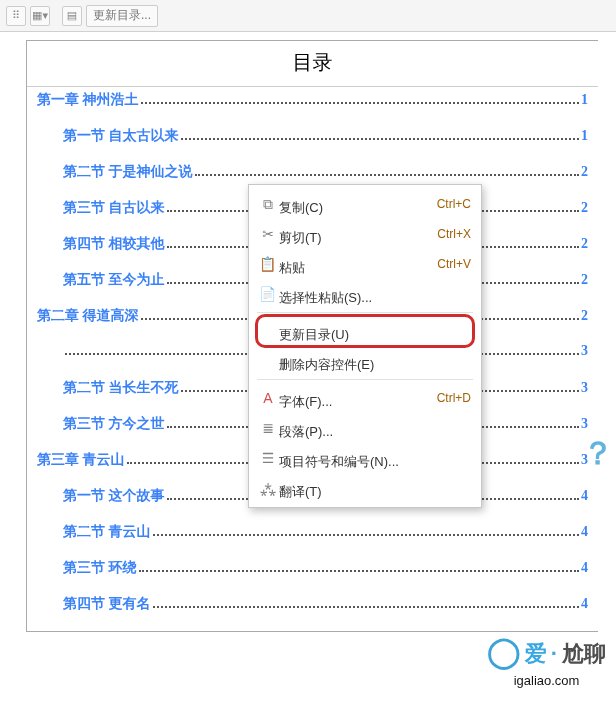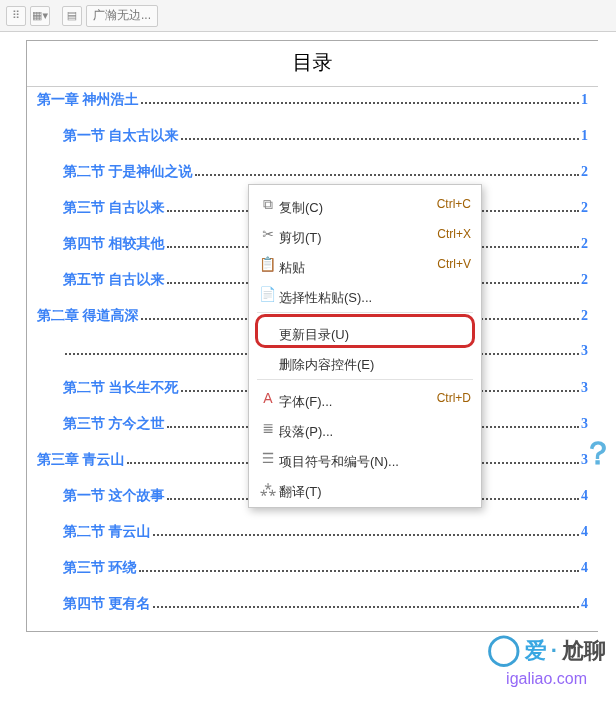--- a/index.html
+++ b/index.html
@@ -143,41 +143,41 @@
     justify-content: center;
     font-size: 22px;
     font-weight: bold;
   }
   .wm-logo .arc {
     font-size: 30px; color: #2d9bd4;
     position: relative; top: -2px;
   }
   .wm-logo .txt1 { color: #29a0e0; }
   .wm-logo .txt2 { color: #404040; }
-  .wm-url { color: #8b5cf6; font-size: 16px; margin-top: 2px; }
+  .wm-url { color: #000000; font-size: 13px; margin-top: 2px; }
 
   .qm {
     position: absolute;
     right: 2px;
     top: 432px;
     font-size: 32px;
     color: #5fb4e0;
     font-weight: bold;
     z-index: 6;
   }
 </style>
 </head>
 <body>
 
 <div class="top-toolbar">
   <span class="tb-btn">⠿</span>
   <span class="tb-btn">▦▾</span>
   <span class="tb-sep"></span>
   <span class="tb-btn">▤</span>
-  <span class="tb-label">广瀚无边...</span>
+  <span class="tb-label">更新目录...</span>
 </div>
 
 <div class="page">
   <div class="doc-frame">
     <div class="toc-title">目录</div>
     <div class="toc-body" id="toc-body">
         <div class="toc-row">
           <span class="toc-text">第一章  神州浩土</span>
           <span class="toc-dots"></span>
           <span class="toc-page">1</span>
@@ -196,21 +196,21 @@
           <span class="toc-text">第三节 自古以来</span>
           <span class="toc-dots"></span>
           <span class="toc-page">2</span>
         </div>
         <div class="toc-row level2">
           <span class="toc-text">第四节 相较其他</span>
           <span class="toc-dots"></span>
           <span class="toc-page">2</span>
         </div>
         <div class="toc-row level2">
-          <span class="toc-text">第五节 自古以来</span>
+          <span class="toc-text">第五节 至今为止</span>
           <span class="toc-dots"></span>
           <span class="toc-page">2</span>
         </div>
         <div class="toc-row">
           <span class="toc-text">第二章  得道高深</span>
           <span class="toc-dots"></span>
           <span class="toc-page">2</span>
         </div>
         <div class="toc-row level2">
           <span class="toc-dots"></span>

